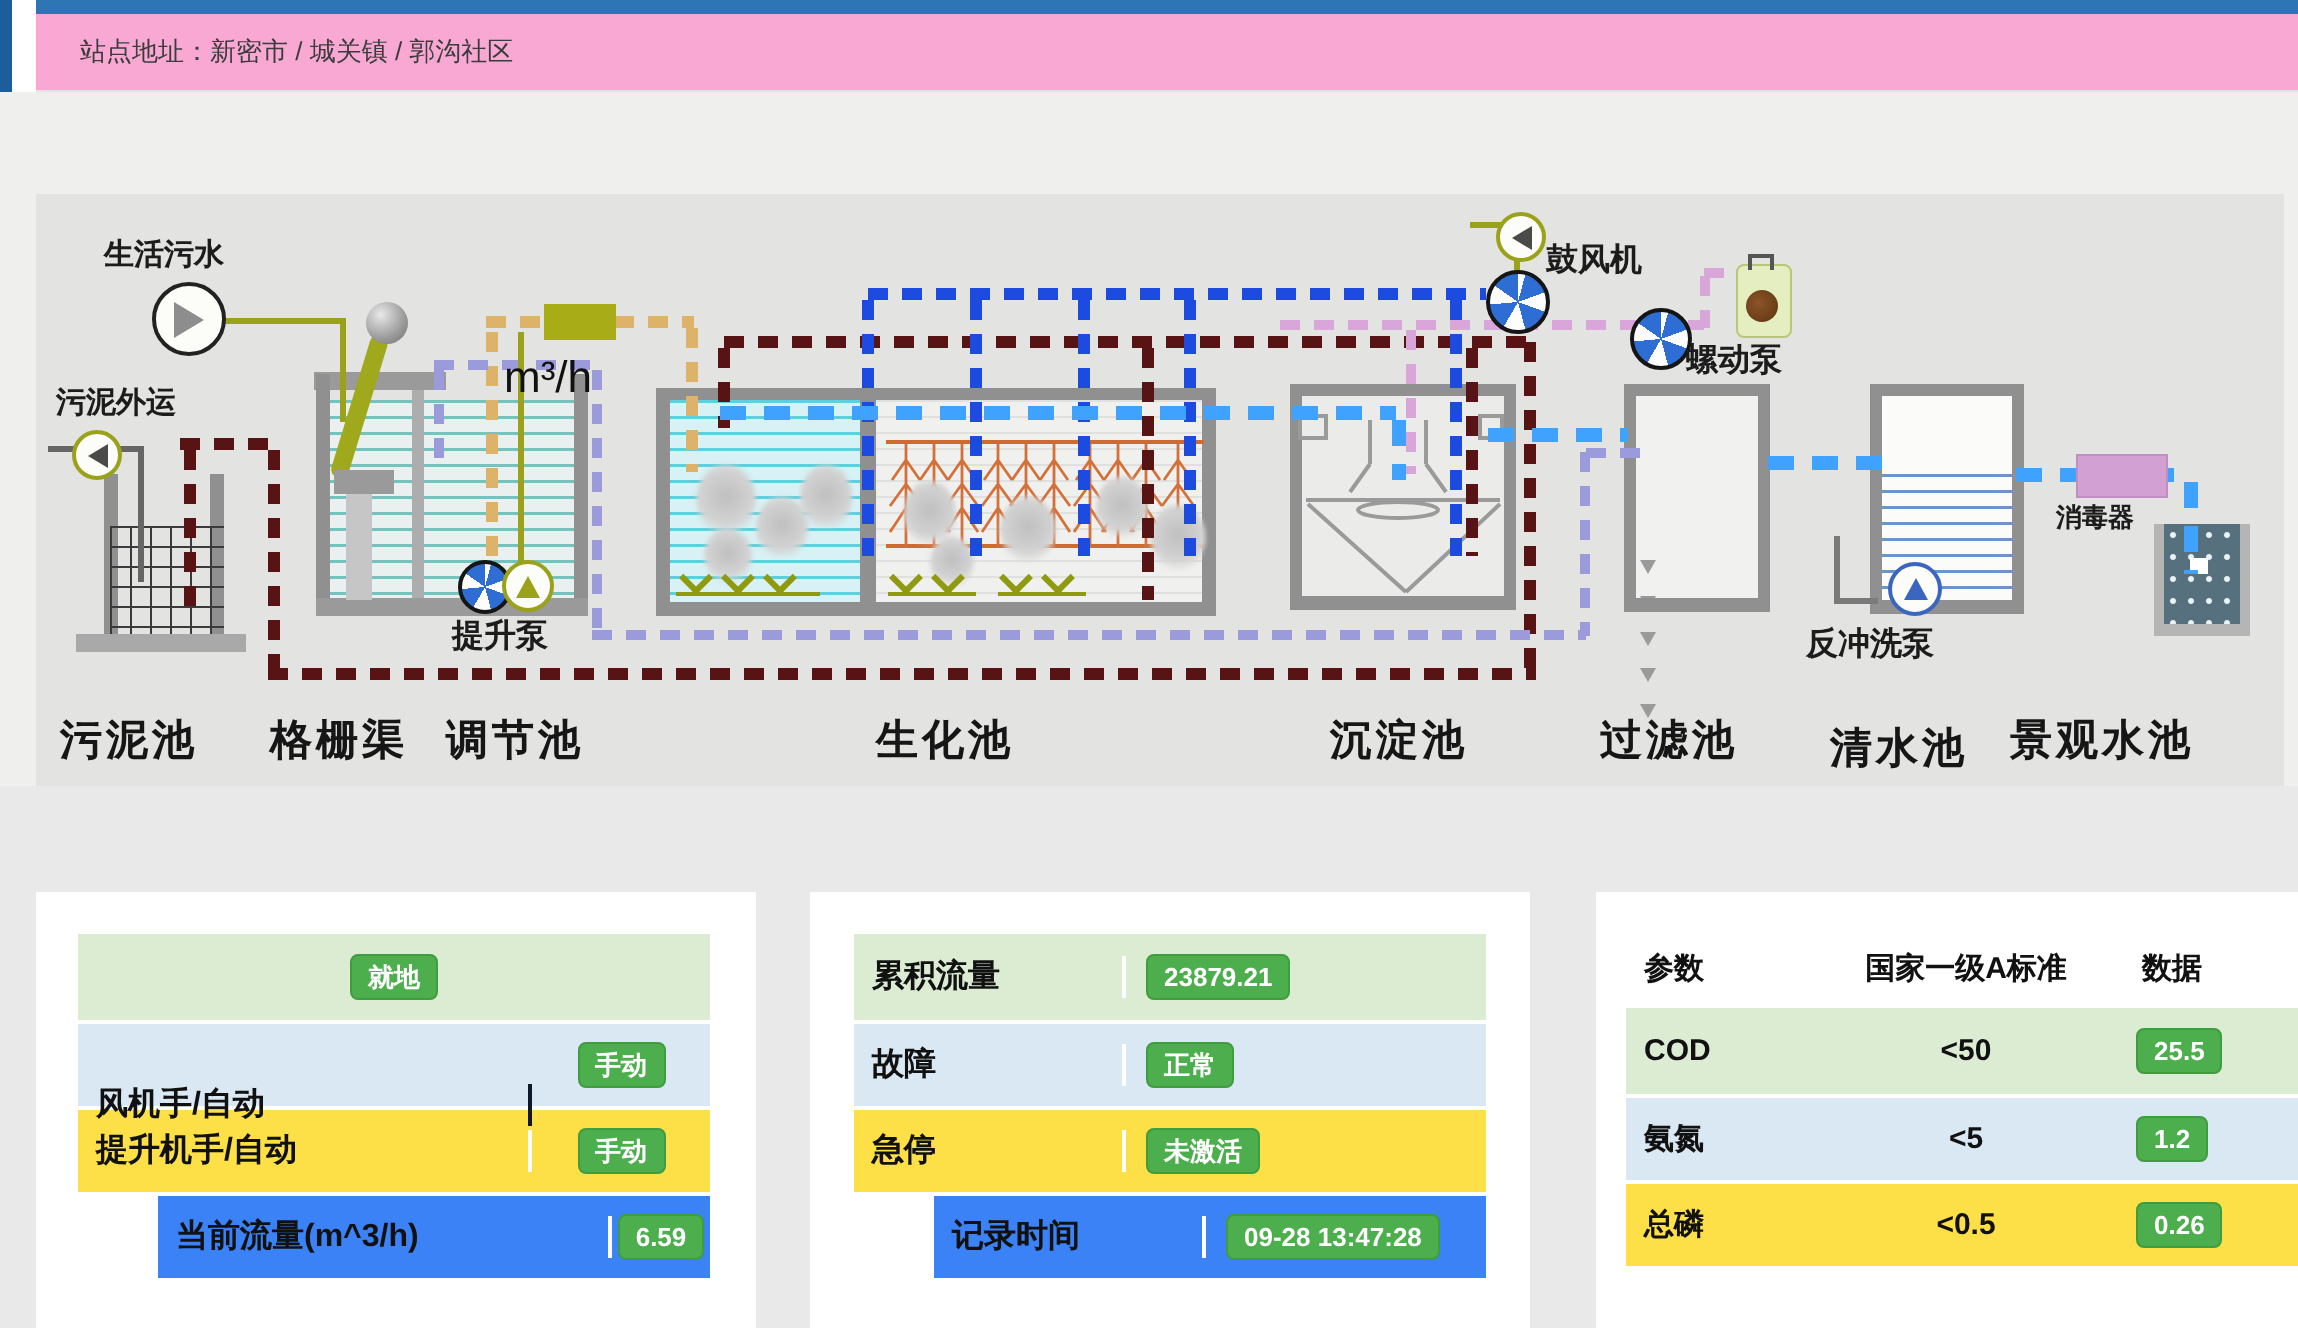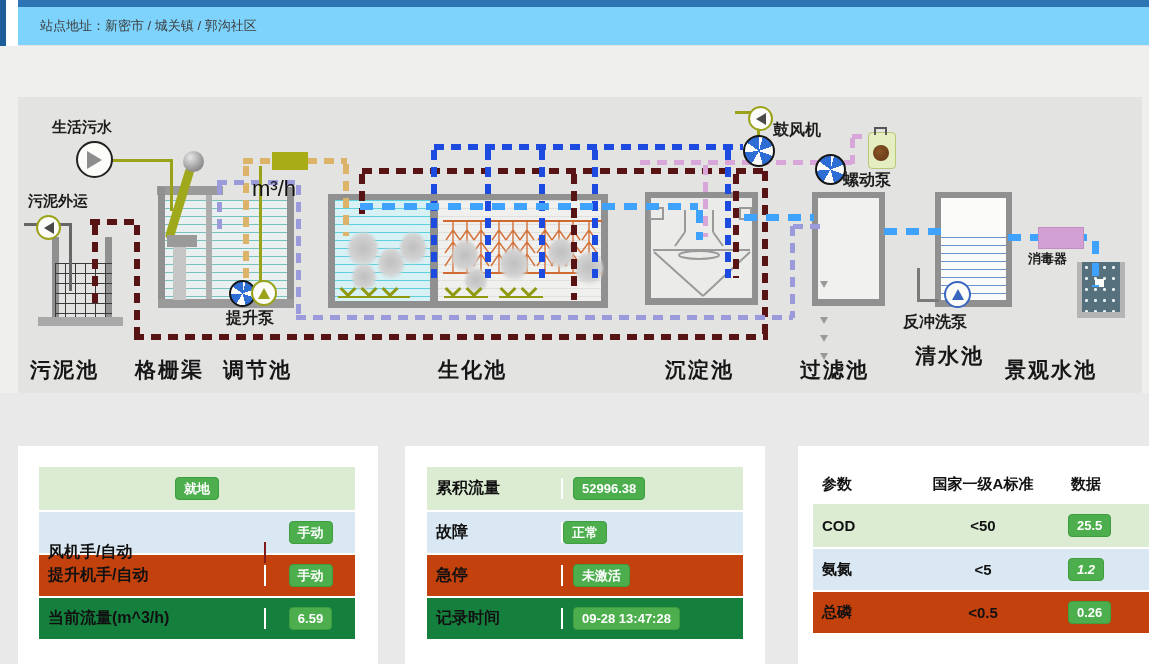--- a/index.html
+++ b/index.html
@@ -27,34 +27,34 @@
   .tri-up-olive{width:0;height:0;border-left:6px solid transparent;border-right:6px solid transparent;border-bottom:11px solid #9aa21a;}
   .tri-up-blue{width:0;height:0;border-left:6px solid transparent;border-right:6px solid transparent;border-bottom:11px solid #3a66c0;}
   .tri-right-gray{width:0;height:0;border-top:9px solid transparent;border-bottom:9px solid transparent;border-left:15px solid #8d8d8d;}
   .tri-left-dark{width:0;height:0;border-top:6px solid transparent;border-bottom:6px solid transparent;border-right:10px solid #4a4a4a;}
   .vee{width:9px;height:9px;border-left:3px solid #8f9a10;border-bottom:3px solid #8f9a10;transform:rotate(-45deg);margin-right:9px;display:inline-block;}
   .veerow{position:absolute;display:flex;}
   .drop{width:0;height:0;border:4px solid transparent;border-top:7px solid #9a9a9a;margin-right:5px;display:inline-block;}
   
   .card{position:absolute;top:446px;height:218px;background:#fff;}
   .prow{display:flex;align-items:center;height:43px;border-top:2px solid #fff;box-sizing:border-box;}
-  .prow.g{background:#dcecd3;} .prow.b{background:#d9e8f2;} .prow.y{background:#c2410c;} .prow.r{background:#15803d;}
+  .prow.g{background:#dcecd3;} .prow.b{background:#d9e8f2;} .prow.y{background:#fde047;} .prow.r{background:#3b82f6;margin-left:40px;}
   .plabel{font-weight:bold;font-size:16px;color:#111;padding-left:9px;box-sizing:border-box;}
   .badge{display:inline-block;background:#4cae4c;border:1px solid #3f9c3f;color:#fff;font-weight:bold;
          font-size:13px;line-height:15px;padding:3px 8px;border-radius:4px;white-space:nowrap;}
   .qhead{display:flex;align-items:center;height:40px;font-weight:bold;font-size:15px;color:#111;}
 </style>
 </head>
 <body>
 
 <div id="page">
 
   <div class="abs" style="left:0;top:0;width:6px;height:664px;background:#1d5d99;"></div>
   <div class="abs" style="left:18px;top:0;width:1131px;height:7px;background:#2e75b5;"></div>
-  <div class="abs" style="left:18px;top:7px;width:1131px;height:38px;background:#7dd3fc;border-bottom:1px solid #e3e3e3;">
+  <div class="abs" style="left:18px;top:7px;width:1131px;height:38px;background:#f9a8d4;border-bottom:1px solid #e3e3e3;">
     <div class="abs" style="left:22px;top:10px;font-size:13px;color:#3c3c3c;">站点地址：新密市 / 城关镇 / 郭沟社区</div>
   </div>
   <div class="abs" style="left:0;top:46px;width:1149px;height:347px;background:#efefee;"></div>
   <div class="abs" style="left:0;top:393px;width:1149px;height:271px;background:#e9e9e9;"></div>
 
   <div class="abs" style="left:18px;top:97px;width:1124px;height:296px;background:#e3e3e1;"></div>
 
   <div class="abs" style="left:0;top:0;">
     <div class="wall" style="left:52px;top:237px;width:7px;height:82px;"></div>
     <div class="wall" style="left:105px;top:237px;width:7px;height:82px;"></div>
@@ -274,52 +274,52 @@
   <div class="dlbl" style="left:903px;top:312px;font-size:16px;">反冲洗泵</div>
   <div class="dlbl" style="left:1028px;top:250px;font-size:13px;">消毒器</div>
   <div class="abs" style="left:252px;top:176px;font-size:22px;color:#111;font-family:'Liberation Sans',sans-serif;">m³/h</div>
 
   <div class="tlbl" style="left:30px;top:356px;">污泥池</div>
   <div class="tlbl" style="left:135px;top:356px;">格栅渠</div>
   <div class="tlbl" style="left:223px;top:356px;">调节池</div>
   <div class="tlbl" style="left:438px;top:356px;">生化池</div>
   <div class="tlbl" style="left:665px;top:356px;">沉淀池</div>
   <div class="tlbl" style="left:800px;top:356px;">过滤池</div>
-  <div class="tlbl" style="left:915px;top:342px;">清水池</div>
+  <div class="tlbl" style="left:915px;top:360px;">清水池</div>
   <div class="tlbl" style="left:1005px;top:356px;">景观水池</div>
 
   <div class="card" style="left:18px;width:360px;">
     <div style="position:absolute;left:21px;top:21px;width:316px;">
       <div class="prow g" style="border-top:none;">
         <div style="flex:1;text-align:center;"><span class="badge">就地</span></div>
       </div>
       <div class="prow b">
-        <div class="plabel" style="flex:0 0 227px;border-right:2px solid #7f1d1d;margin-top:40px;">风机手/自动</div>
+        <div class="plabel" style="flex:0 0 227px;border-right:2px solid #0f172a;margin-top:40px;">风机手/自动</div>
         <div style="flex:1;text-align:center;"><span class="badge">手动</span></div>
       </div>
       <div class="prow y">
         <div class="plabel" style="flex:0 0 227px;border-right:2px solid #fff;">提升机手/自动</div>
         <div style="flex:1;text-align:center;"><span class="badge">手动</span></div>
       </div>
       <div class="prow r">
         <div class="plabel" style="flex:0 0 227px;border-right:2px solid #fff;">当前流量(m^3/h)</div>
         <div style="flex:1;text-align:center;"><span class="badge">6.59</span></div>
       </div>
     </div>
   </div>
 
   <div class="card" style="left:405px;width:360px;">
     <div style="position:absolute;left:22px;top:21px;width:316px;">
       <div class="prow g" style="border-top:none;">
         <div class="plabel" style="flex:0 0 136px;border-right:2px solid #fff;">累积流量</div>
-        <div style="flex:1;padding-left:10px;"><span class="badge">52996.38</span></div>
+        <div style="flex:1;padding-left:10px;"><span class="badge">23879.21</span></div>
       </div>
       <div class="prow b">
         <div class="plabel" style="flex:0 0 136px;border-right:2px solid #fff;">故障</div>
-        <div style="flex:1;"><span class="badge">正常</span></div>
+        <div style="flex:1;padding-left:10px;"><span class="badge">正常</span></div>
       </div>
       <div class="prow y">
         <div class="plabel" style="flex:0 0 136px;border-right:2px solid #fff;">急停</div>
         <div style="flex:1;padding-left:10px;"><span class="badge">未激活</span></div>
       </div>
       <div class="prow r">
         <div class="plabel" style="flex:0 0 136px;border-right:2px solid #fff;">记录时间</div>
         <div style="flex:1;padding-left:10px;"><span class="badge">09-28 13:47:28</span></div>
       </div>
     </div>
@@ -333,21 +333,21 @@
         <div style="flex:1;padding-left:18px;">数据</div>
       </div>
       <div class="prow g" style="border-top:none;">
         <div class="plabel" style="flex:0 0 100px;font-size:15px;">COD</div>
         <div style="flex:0 0 140px;text-align:center;font-weight:bold;font-size:15px;color:#111;">&lt;50</div>
         <div style="flex:1;padding-left:15px;"><span class="badge">25.5</span></div>
       </div>
       <div class="prow b">
         <div class="plabel" style="flex:0 0 100px;font-size:15px;">氨氮</div>
         <div style="flex:0 0 140px;text-align:center;font-weight:bold;font-size:15px;color:#111;">&lt;5</div>
-        <div style="flex:1;padding-left:15px;font-style:italic;"><span class="badge">1.2</span></div>
+        <div style="flex:1;padding-left:15px;"><span class="badge">1.2</span></div>
       </div>
       <div class="prow y">
         <div class="plabel" style="flex:0 0 100px;font-size:15px;">总磷</div>
         <div style="flex:0 0 140px;text-align:center;font-weight:bold;font-size:15px;color:#111;">&lt;0.5</div>
         <div style="flex:1;padding-left:15px;"><span class="badge">0.26</span></div>
       </div>
     </div>
   </div>
 
 </div>

